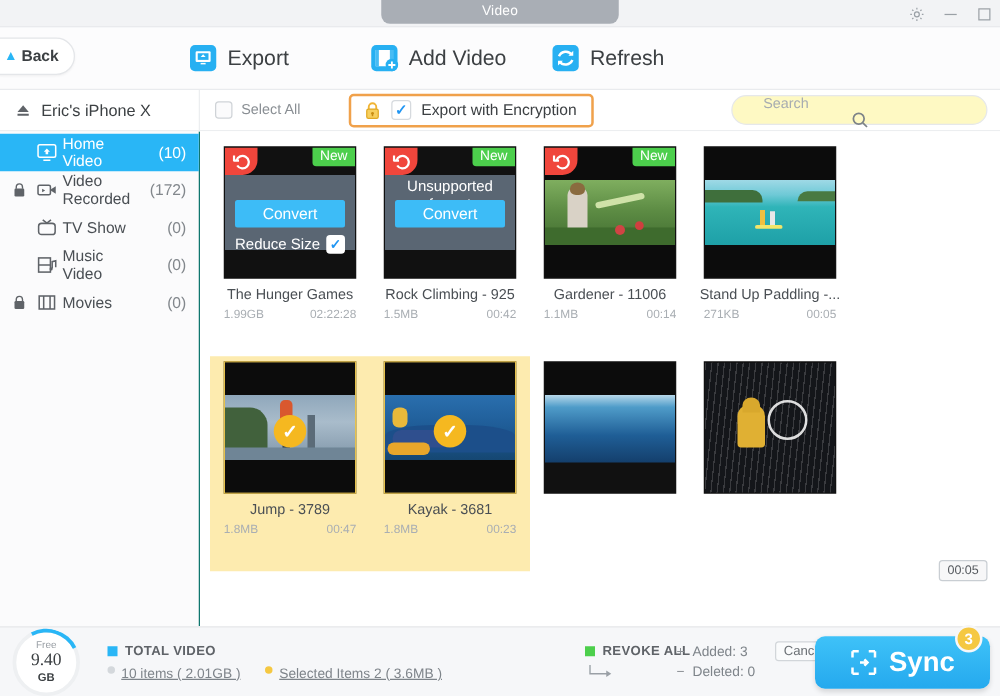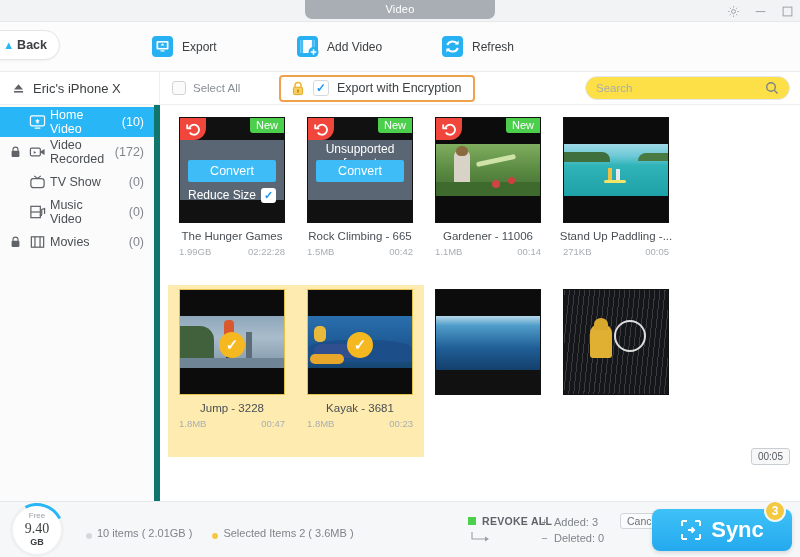--- a/index.html
+++ b/index.html
@@ -37,21 +37,21 @@
   .back-btn {
     position: absolute; left: -14px; top: 8px; width: 74px; height: 30px;
     background: #fff; border: 1px solid #e4e6e9; border-radius: 15px;
     display: flex; align-items: center; justify-content: flex-end;
     padding-right: 12px; gap: 3px; box-shadow: 0 1px 2px rgba(0,0,0,.05);
     font-weight: bold; font-size: 12.5px; color: #3c4043;
   }
   .back-btn .home-ico { color: #29b6f6; font-size: 11px; line-height: 1; }
   .tb-items { display: flex; align-items: center; margin-left: 150px; gap: 0; }
   .tb-item { display: flex; align-items: center; gap: 7px; width: 145px; cursor: default; }
-  .tb-item .lbl { font-size: 12px; color: #3c4043; }
+  .tb-item .lbl { font-size: 17px; color: #3c4043; }
   .tb-ico { width: 25px; height: 25px; flex: 0 0 25px; }
 
   
   .subbar {
     height: 33px; flex: 0 0 33px; background: #fff; display: flex; align-items: center;
     border-bottom: 1px solid #eceef0; position: relative;
   }
   .dev-name {
     width: 160px; flex: 0 0 160px; display: flex; align-items: center; gap: 8px;
     padding-left: 12px; font-size: 13px; color: #3c4043; font-weight: 500;
@@ -70,36 +70,36 @@
   }
   .lock-ico { width: 14px; height: 15px; color: #f1b434; }
   .cb-checked {
     width: 16px; height: 16px; border: 1px solid #d6dade; border-radius: 3px; background: #fff;
     display: flex; align-items: center; justify-content: center; color: #2196f3;
     font-size: 12px; line-height: 1; font-weight: bold;
   }
   .encbox .lbl { font-size: 12.5px; color: #3c4043; }
   .search-wrap {
     position: absolute; right: 10px; top: 4px; width: 205px; height: 24px;
-    background: #fde047; border: 1px solid #e6e8ea; border-radius: 12px;
-    display: flex; align-items: center; padding: 0 10px;
+    background: #fef9c3; border: 1px solid #e6e8ea; border-radius: 12px;
+    display: flex; align-items: center; padding: 0 10px; flex-direction: column;
   }
   .search-wrap input {
     border: 0; background: transparent; outline: none; flex: 1;
     font-size: 11.5px; color: #5f6368; font-family: "Liberation Sans", sans-serif;
   }
   .search-wrap input::placeholder { color: #a7acb1; }
   .search-ico { width: 14px; height: 14px; color: #7d8388; }
 
   
   .body { flex: 1; display: flex; min-height: 0; }
 
   
   .sidebar {
-    width: 160px; flex: 0 0 160px; background: #fbfbfc; border-right: 6px solid #0f766e;
+    width: 160px; flex: 0 0 160px; background: #fbfbfc; border-right: 1px solid #0f766e;
     padding-top: 2px;
   }
   .side-item {
     height: 30px; display: flex; align-items: center; gap: 0; position: relative;
     padding-left: 6px; font-size: 12.5px; color: #4a4f54;
   }
   .side-item .lockcol { width: 18px; flex: 0 0 18px; display: flex; justify-content: center; color: #5f6368; }
   .side-item .lockcol svg { width: 11px; height: 12px; }
   .side-item .iconcol { width: 26px; flex: 0 0 26px; display: flex; justify-content: center; color: #5f6368; }
   .side-item .iconcol svg { width: 17px; height: 16px; }
@@ -184,21 +184,21 @@
   .disk .n { font-size: 14px; color: #3c4043; line-height: 1.25; font-family: Liberation Serif, serif; }
   .disk .u { font-size: 9px; color: #3c4043; font-weight: bold; line-height: 1; }
   .totals { margin-left: 22px; }
   .totals .row1 { display: flex; align-items: center; gap: 6px; font-size: 10.5px; font-weight: bold;
                   color: #5f6368; letter-spacing: .3px; }
   .sq { width: 8px; height: 8px; background: #29b6f6; }
   .sq.g { background: #4ccf4c; }
   .sq.y { background: #f5c842; border-radius: 50%; width: 6px; height: 6px; }
   .sq.grey { background: #d4d8dc; border-radius: 50%; width: 6px; height: 6px; }
   .totals .row2 { display: flex; align-items: center; gap: 6px; margin-top: 6px; font-size: 11px; color: #7e848a; }
-  .totals .row2 .seg { display: flex; align-items: flex-end; gap: 5px; }
+  .totals .row2 .seg { display: flex; align-items: flex-start; gap: 5px; text-decoration: underline; }
   .revoke { position: absolute; left: 468px; top: 13px; }
   .revoke .r1 { display: flex; align-items: center; gap: 6px; font-size: 10.5px; font-weight: bold;
                 color: #5f6368; letter-spacing: .3px; }
   .revoke .r2 { margin-top: 5px; color: #9aa0a6; font-size: 11px; padding-left: 2px; }
   .addel { position: absolute; left: 540px; top: 12px; font-size: 11px; color: #7e848a; }
   .addel div { display: flex; align-items: center; gap: 5px; height: 16px; }
   .addel .sgn { width: 9px; text-align: center; color: #8a8f94; }
   .cancel-btn {
     position: absolute; left: 620px; top: 11px; font-size: 10.5px; color: #6b7075;
     border: 1px solid #d2d6da; border-radius: 3px; padding: 1px 6px; background: #fafbfc;
@@ -456,21 +456,21 @@
               <div class="btn-convert">Convert</div>
               <div class="badge-undo">
                 <svg viewBox="0 0 14 14" fill="none" stroke="#fff" stroke-width="1.8">
                   <path d="M3.2 6.4a5 5 0 1 1 .6 4"></path>
                     <path d="M1.2 2.4v4h4" stroke-linejoin="round"></path>
                 </svg>
               </div>
               <div class="badge-new">New</div>
             </div>
           </div>
-          <div class="cap">Rock Climbing - 665</div>
+          <div class="cap">Rock Climbing - 925</div>
           <div class="meta">
             <span>1.5MB</span>
             <span>00:42</span>
           </div>
         </div>
 
         <div class="cell">
           <div class="thumb">
             <div class="letterbox top"></div>
             <div class="photo" style="background:linear-gradient(180deg,#7fae5f 0%,#5d8c44 45%,#3f6b2f 100%);">
@@ -524,21 +524,21 @@
             <div class="photo" style="background:linear-gradient(180deg,#8fa7bb 0%,#a9bccb 40%,#7d93a6 100%);">
               <div style="position:absolute;left:0;top:10px;width:34px;height:44px;background:#41613c;border-radius:0 14px 0 0;"></div>
               <div style="position:absolute;left:44px;top:4px;width:10px;height:24px;background:#d9582e;border-radius:4px;"></div>
               <div style="position:absolute;left:46px;top:26px;width:6px;height:18px;background:#2d3a45;"></div>
               <div style="position:absolute;left:66px;top:16px;width:6px;height:34px;background:#5b6b78;"></div>
               <div style="position:absolute;left:0;bottom:0;width:100%;height:12px;background:#6f8596;"></div>
             </div>
             <div class="letterbox bot"></div>
             <div class="check-big">✓</div>
           </div>
-          <div class="cap">Jump - 3228</div>
+          <div class="cap">Jump - 3789</div>
           <div class="meta">
             <span>1.8MB</span>
             <span>00:47</span>
           </div>
         </div>
 
         <div class="cell sel">
           <div class="thumb">
             <div class="letterbox top"></div>
             <div class="photo" style="background:linear-gradient(180deg,#2a6fae 0%,#1f5d98 45%,#14456f 100%);">
@@ -591,20 +591,24 @@
   <div class="statusbar">
 
     <div class="disk">
       <span class="arc"></span>
       <span class="f">Free</span>
       <span class="n">9.40</span>
       <span class="u">GB</span>
     </div>
 
     <div class="totals">
+      <div class="row1">
+        <span class="sq"></span>
+        <span>TOTAL VIDEO</span>
+      </div>
       <div class="row2">
         <span class="seg">
           <span class="sq grey"></span>
           <span>10 items ( 2.01GB )</span>
         </span>
         <span class="seg" style="margin-left:14px;">
           <span class="sq y"></span>
           <span>Selected Items 2 ( 3.6MB )</span>
         </span>
       </div>

